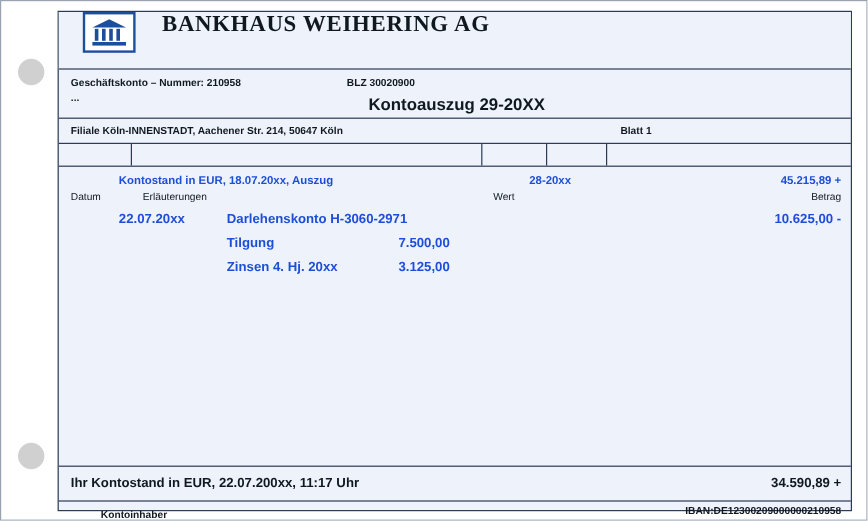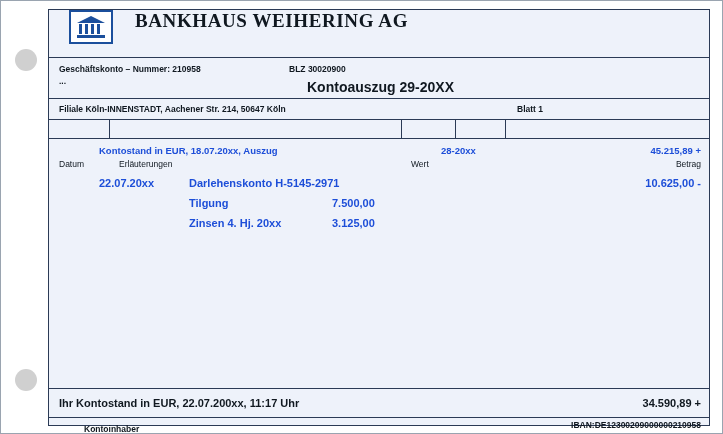--- a/index.html
+++ b/index.html
@@ -270,21 +270,21 @@
     <div class="body">
 
       <div class="row-open">
         <div class="lbl">Kontostand in EUR, 18.07.20xx, Auszug</div>
         <div class="wert">28-20xx</div>
         <div class="amt">45.215,89 +</div>
       </div>
 
       <div class="txn" style="height:62px;">
         <div class="date">22.07.20xx</div>
-        <div class="desc">Darlehenskonto H-5145-2971</div>
+        <div class="desc">Darlehenskonto H-3060-2971</div>
         <div class="amt">10.625,00 -</div>
         <div class="sub1-lbl">Tilgung</div>
         <div class="sub1-val">7.500,00</div>
         <div class="sub2-lbl">Zinsen 4. Hj. 20xx</div>
         <div class="sub2-val">3.125,00</div>
       </div>
 
     </div>
 
     <div class="balance">

